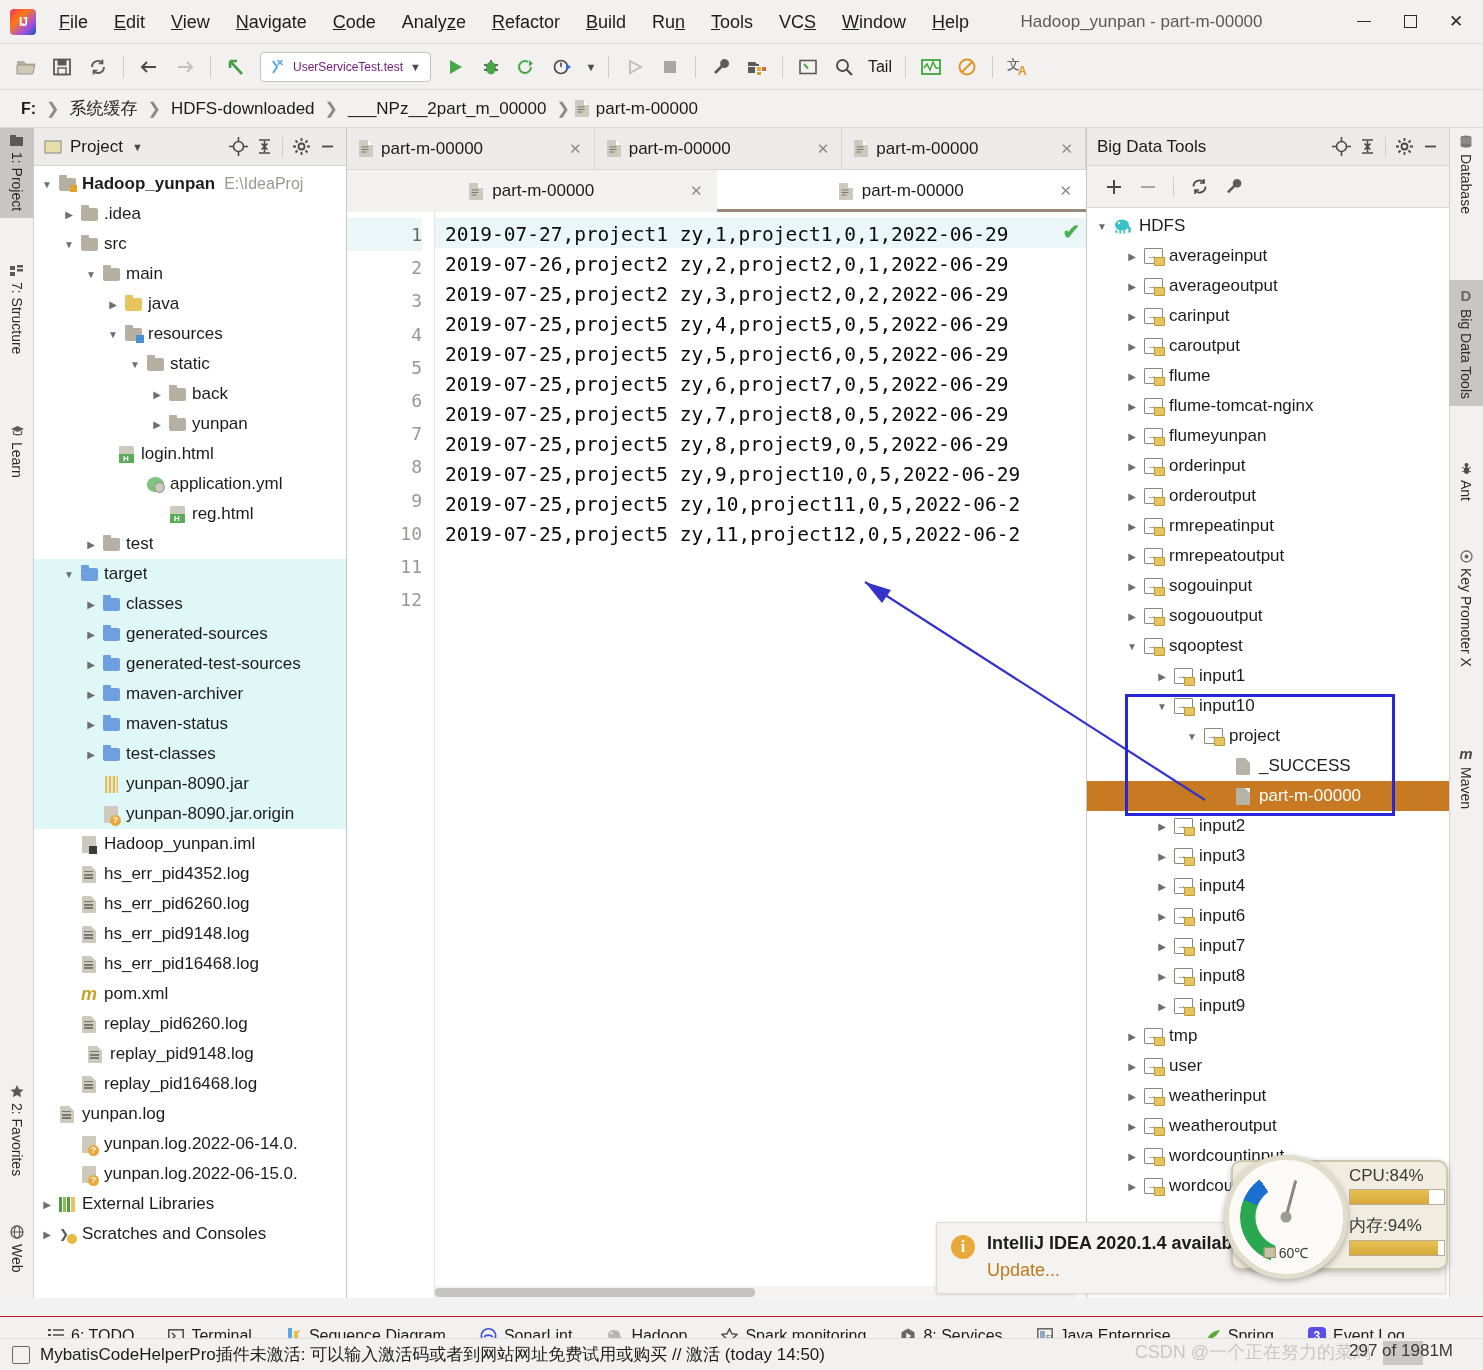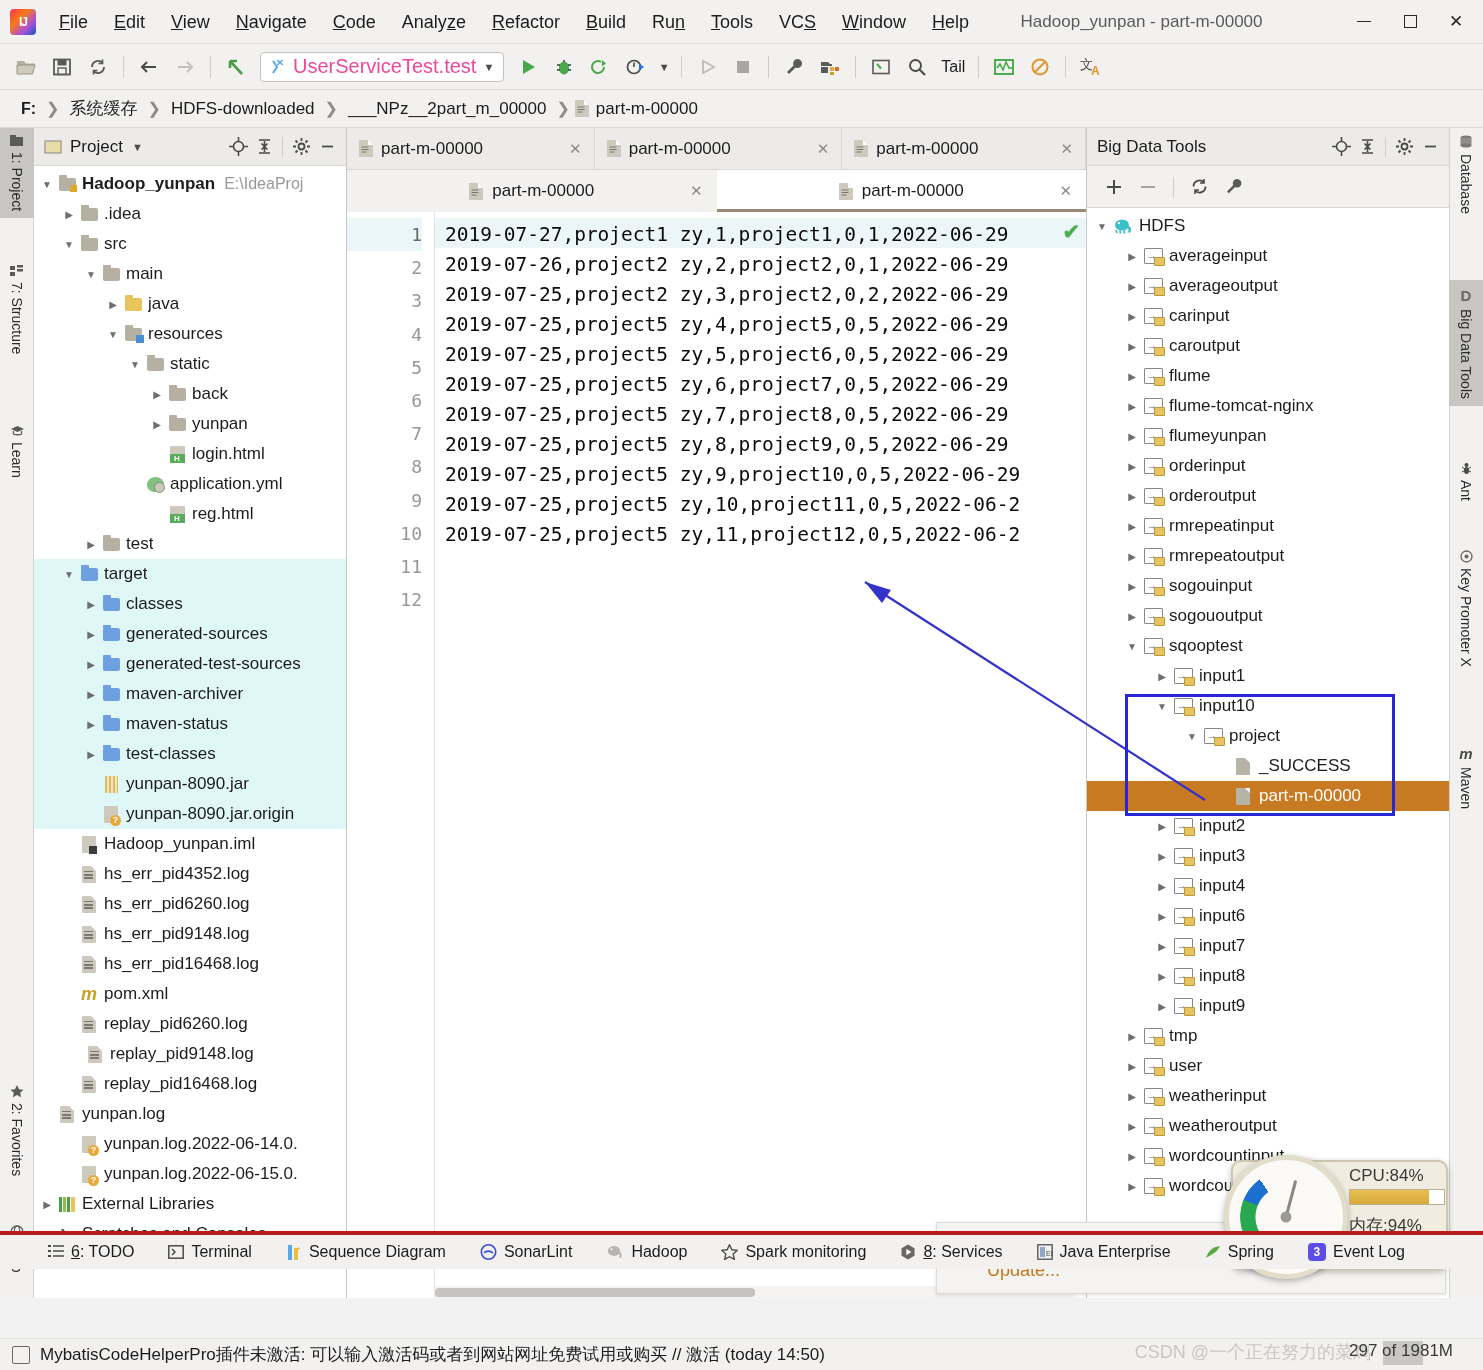--- a/index.html
+++ b/index.html
@@ -55,21 +55,21 @@
   .tb-btn {
     width:32px; height:32px; display:flex; align-items:center; justify-content:center;
     margin:0 2px; border-radius:3px; position:relative;
   }
   .tb-sep { width:1px; height:22px; background:#cfcdca; margin:0 7px; }
   .run-config {
     display:flex; align-items:center; gap:7px; height:30px;
     border:1px solid #c4c2bf; border-radius:4px; background:#fff;
     padding:0 9px 0 7px; margin:0 6px;
   }
-  .rc-label { font-size:20px; color:#ec4899; white-space:nowrap; }
+  .rc-label { font-size:12px; color:#701a75; white-space:nowrap; }
   .tail-label { font-size:16px; color:#1c1c1c; padding:0 6px; }
 
   
   .breadcrumb {
     position:absolute; left:0; top:90px; width:1483px; height:38px;
     background:#f2f1f0; display:flex; align-items:center; padding-left:16px;
     border-bottom:1px solid #dcdad7; font-size:17px; color:#1c1c1c; gap:2px;
   }
   .bc-item { padding:2px 5px; white-space:nowrap; }
   .bc-sep { color:#8d8b88; font-size:16px; padding:0 3px; }
@@ -291,23 +291,23 @@
     width:24px;height:24px;border-radius:50%;background:#e8a93a;color:#fff;
     font-size:16px;font-weight:bold;display:flex;align-items:center;justify-content:center;
     flex:0 0 24px; margin-top:2px; font-family:"Liberation Serif", serif;
   }
   .notif-body { margin-left:12px; }
   .notif-title { font-size:18px; font-weight:bold; color:#1c1c1c; }
   .notif-link { font-size:18px; color:#c07a1e; margin-top:6px; }
 
   
   .bottombar {
-    position:absolute; left:0; top:1231px; width:1483px; height:38px;
+    position:absolute; left:0; top:1316px; width:1483px; height:38px;
     background:#f2f1f0; display:flex; align-items:center; padding-left:44px;
-    border-top:4px solid #b91c1c; gap:26px;
+    border-top:1px solid #b91c1c; gap:26px;
   }
   .bb-item {
     display:flex; align-items:center; gap:7px; font-size:16px; color:#1c1c1c;
     white-space:nowrap; padding:3px 4px;
   }
   .bb-item u { text-decoration:underline; }
   .badge3 {
     width:18px;height:18px;border-radius:4px;background:#5b4ee8;color:#fff;
     font-size:12px;display:flex;align-items:center;justify-content:center;font-weight:bold;
   }
@@ -700,21 +700,21 @@
           </span>
           <span class="tlabel">back</span>
         </div>
         <div class="trow" style="padding-left: 114px;">
           <span class="arrow">▶</span>
           <span class="ticon">
             <span class="fold"></span>
           </span>
           <span class="tlabel">yunpan</span>
         </div>
-        <div class="trow" style="padding-left: 114px;">
+        <div class="trow" style="padding-left: 63px;">
           <span class="arrow"></span>
           <span class="ticon">
             <span class="htmlico"></span>
           </span>
           <span class="tlabel">login.html</span>
         </div>
         <div class="trow" style="padding-left: 92px;">
           <span class="arrow"></span>
           <span class="ticon">
             <span class="ymlico"></span>

